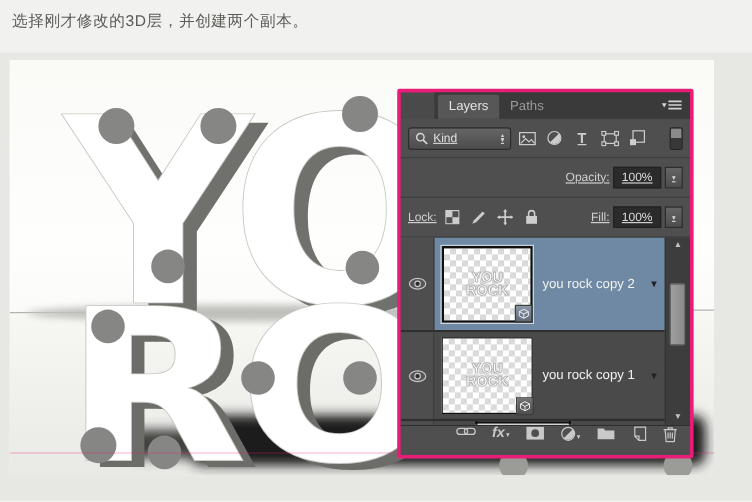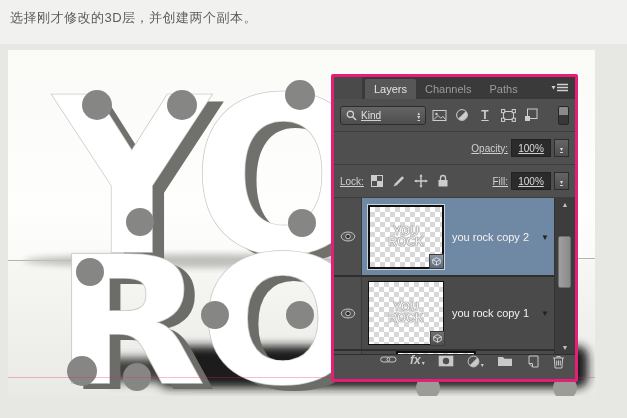--- a/index.html
+++ b/index.html
@@ -133,21 +133,20 @@
         <circle cx="557" cy="338" r="12" fill="#9b9b98"></circle>
       </g>
     </svg>
     <div class="guide-line"></div>
   </div>
 
   <div class="panel">
 
     <div class="tabbar">
       <div class="tab active">Layers</div>
-      <div class="tab">Channels</div>
       <div class="tab">Paths</div>
       <div class="menu-btn">
         <svg class="ic" width="18" height="12" viewBox="0 0 18 12">
           <path d="M6 2.5 H17 M6 5.5 H17 M6 8.5 H17" stroke="#d2d2d2" stroke-width="1.3" fill="none"></path>
           <path d="M0.5 4 H4.5 L2.5 7.5 Z" fill="#d2d2d2"></path>
         </svg>
       </div>
     </div>
 
     <div class="hrow filter-row">

